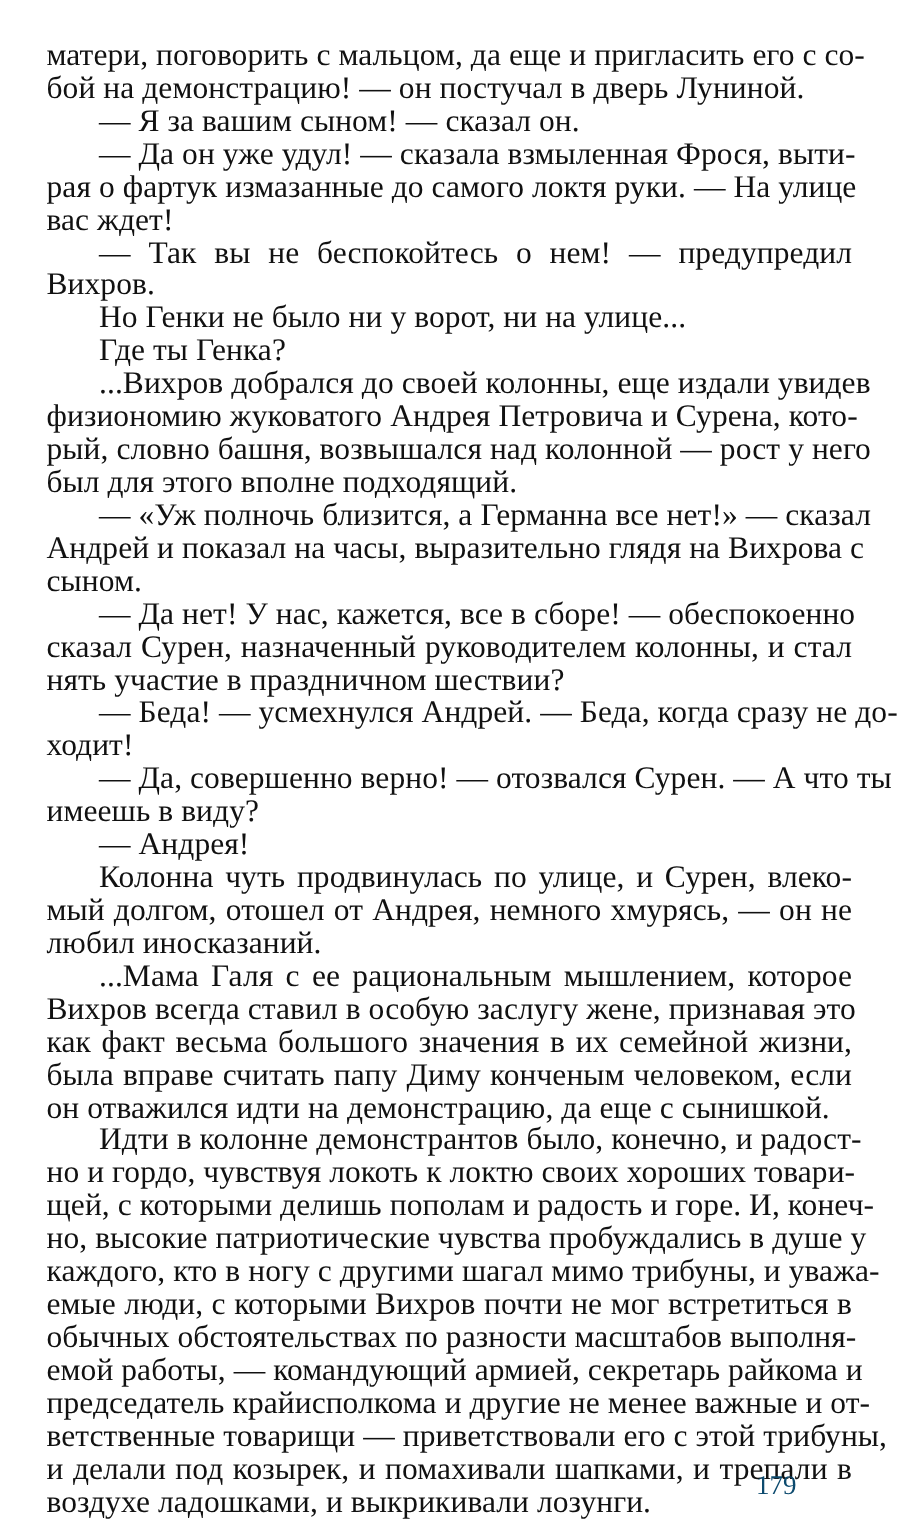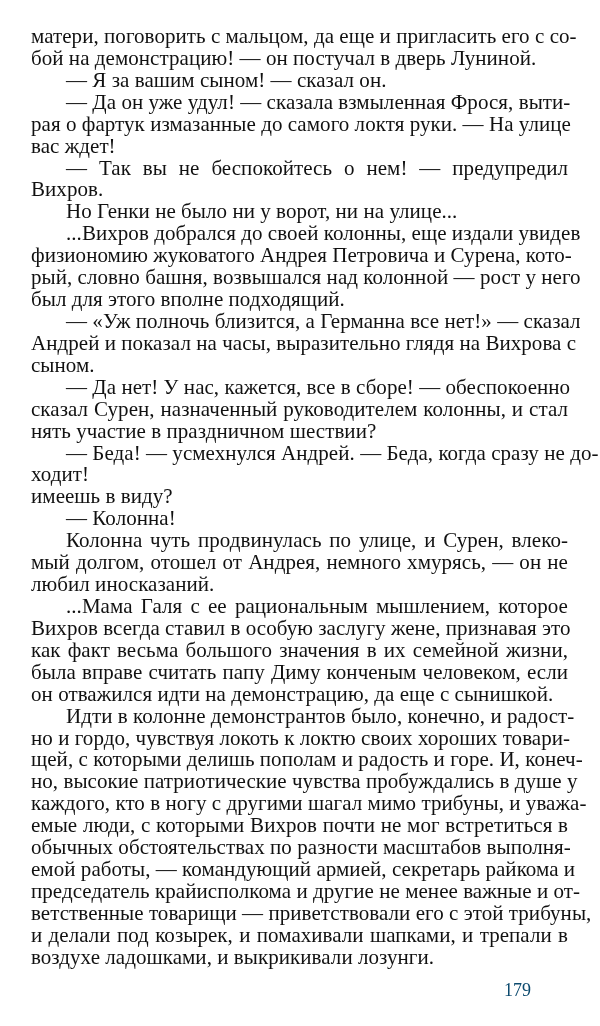--- a/index.html
+++ b/index.html
@@ -48,34 +48,36 @@
 <div class="page" id="page-body">
     <span class="line">матери, поговорить с мальцом, да еще и пригласить его с со-</span>
     <span class="line last">бой на демонстрацию! — он постучал в дверь Луниной.</span>
     <span class="line indent last">— Я за вашим сыном! — сказал он.</span>
     <span class="line indent">— Да он уже удул! — сказала взмыленная Фрося, выти-</span>
     <span class="line">рая о фартук измазанные до самого локтя руки. — На улице</span>
     <span class="line last">вас ждет!</span>
     <span class="line indent">— Так вы не беспокойтесь о нем! — предупредил</span>
     <span class="line last">Вихров.</span>
     <span class="line indent last">Но Генки не было ни у ворот, ни на улице...</span>
+    <span class="line indent last">Где ты Генка?</span>
     <span class="line indent">...Вихров добрался до своей колонны, еще издали увидев</span>
     <span class="line">физиономию жуковатого Андрея Петровича и Сурена, кото-</span>
     <span class="line">рый, словно башня, возвышался над колонной — рост у него</span>
     <span class="line last">был для этого вполне подходящий.</span>
     <span class="line indent">— «Уж полночь близится, а Германна все нет!» — сказал</span>
     <span class="line">Андрей и показал на часы, выразительно глядя на Вихрова с</span>
     <span class="line last">сыном.</span>
     <span class="line indent">— Да нет! У нас, кажется, все в сборе! — обеспокоенно</span>
     <span class="line">сказал Сурен, назначенный руководителем колонны, и стал</span>
     <span class="line last">нять участие в праздничном шествии?</span>
     <span class="line indent">— Беда! — усмехнулся Андрей. — Беда, когда сразу не до-</span>
     <span class="line last">ходит!</span>
+    <span class="line indent">— Да, совершенно верно! — отозвался Сурен. — А что ты</span>
     <span class="line last">имеешь в виду?</span>
-    <span class="line indent last">— Колонна!</span>
+    <span class="line indent last">— Андрея!</span>
     <span class="line indent">Колонна чуть продвинулась по улице, и Сурен, влеко-</span>
     <span class="line">мый долгом, отошел от Андрея, немного хмурясь, — он не</span>
     <span class="line last">любил иносказаний.</span>
     <span class="line indent">...Мама Галя с ее рациональным мышлением, которое</span>
     <span class="line">Вихров всегда ставил в особую заслугу жене, признавая это</span>
     <span class="line">как факт весьма большого значения в их семейной жизни,</span>
     <span class="line">была вправе считать папу Диму конченым человеком, если</span>
     <span class="line last">он отважился идти на демонстрацию, да еще с сынишкой.</span>
     <span class="line indent">Идти в колонне демонстрантов было, конечно, и радост-</span>
     <span class="line">но и гордо, чувствуя локоть к локтю своих хороших товари-</span>

